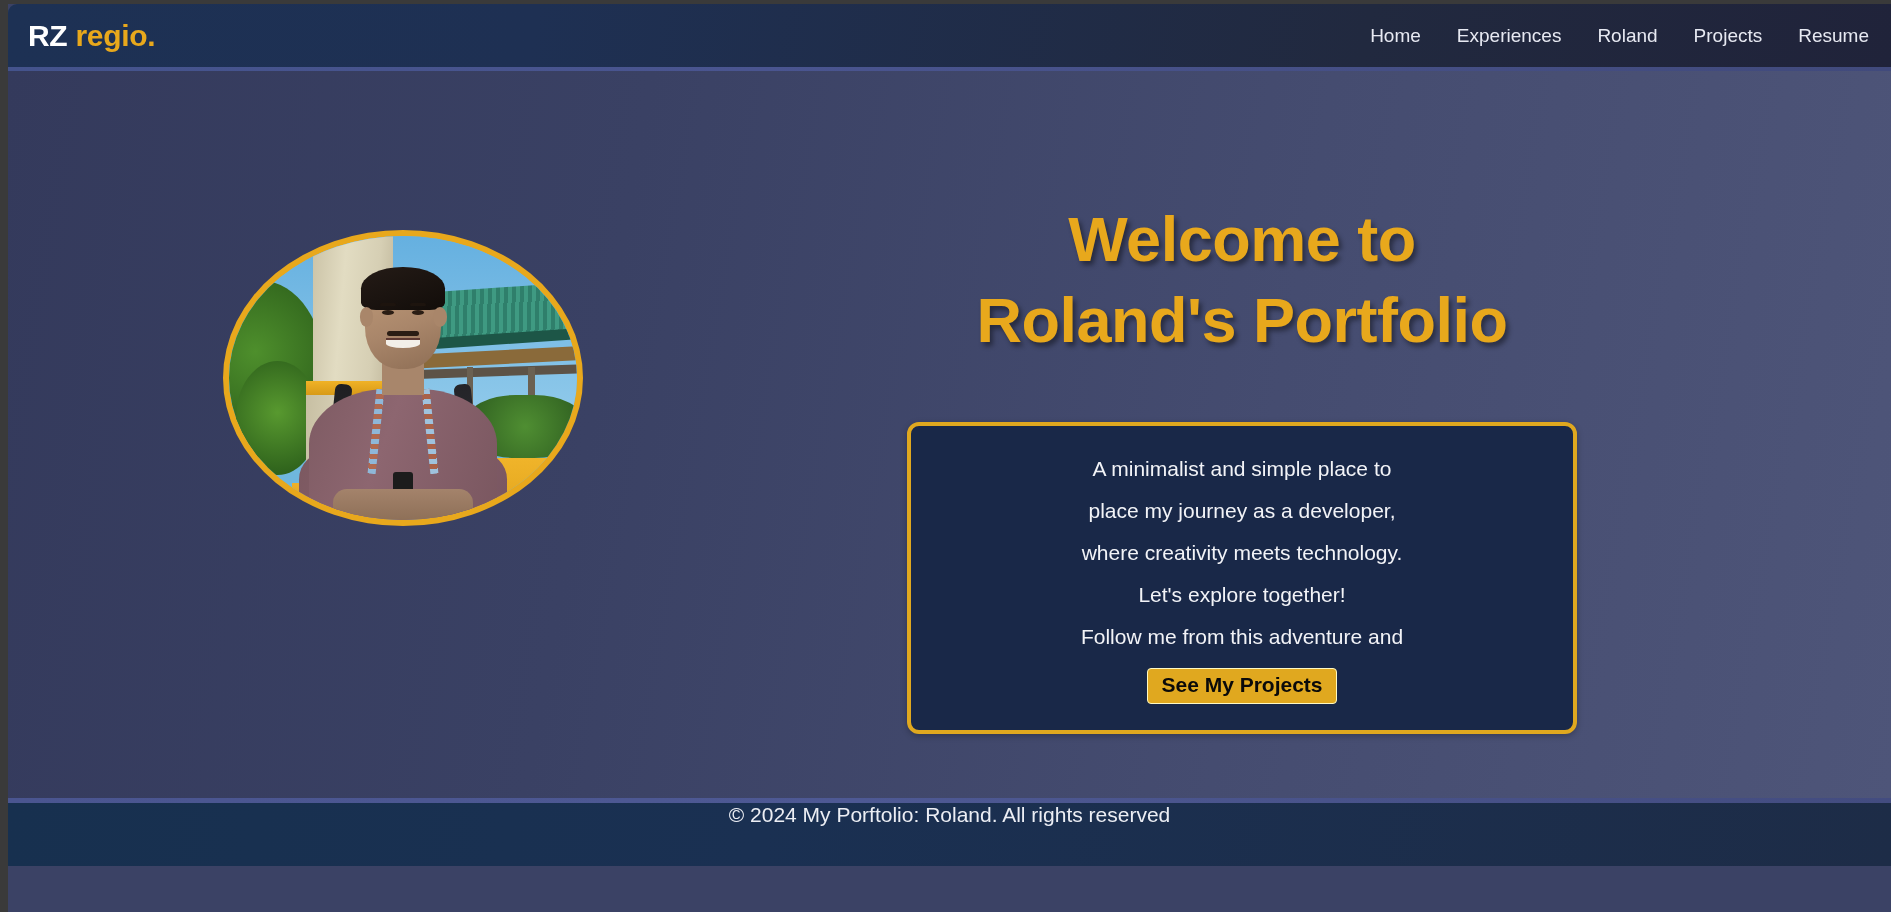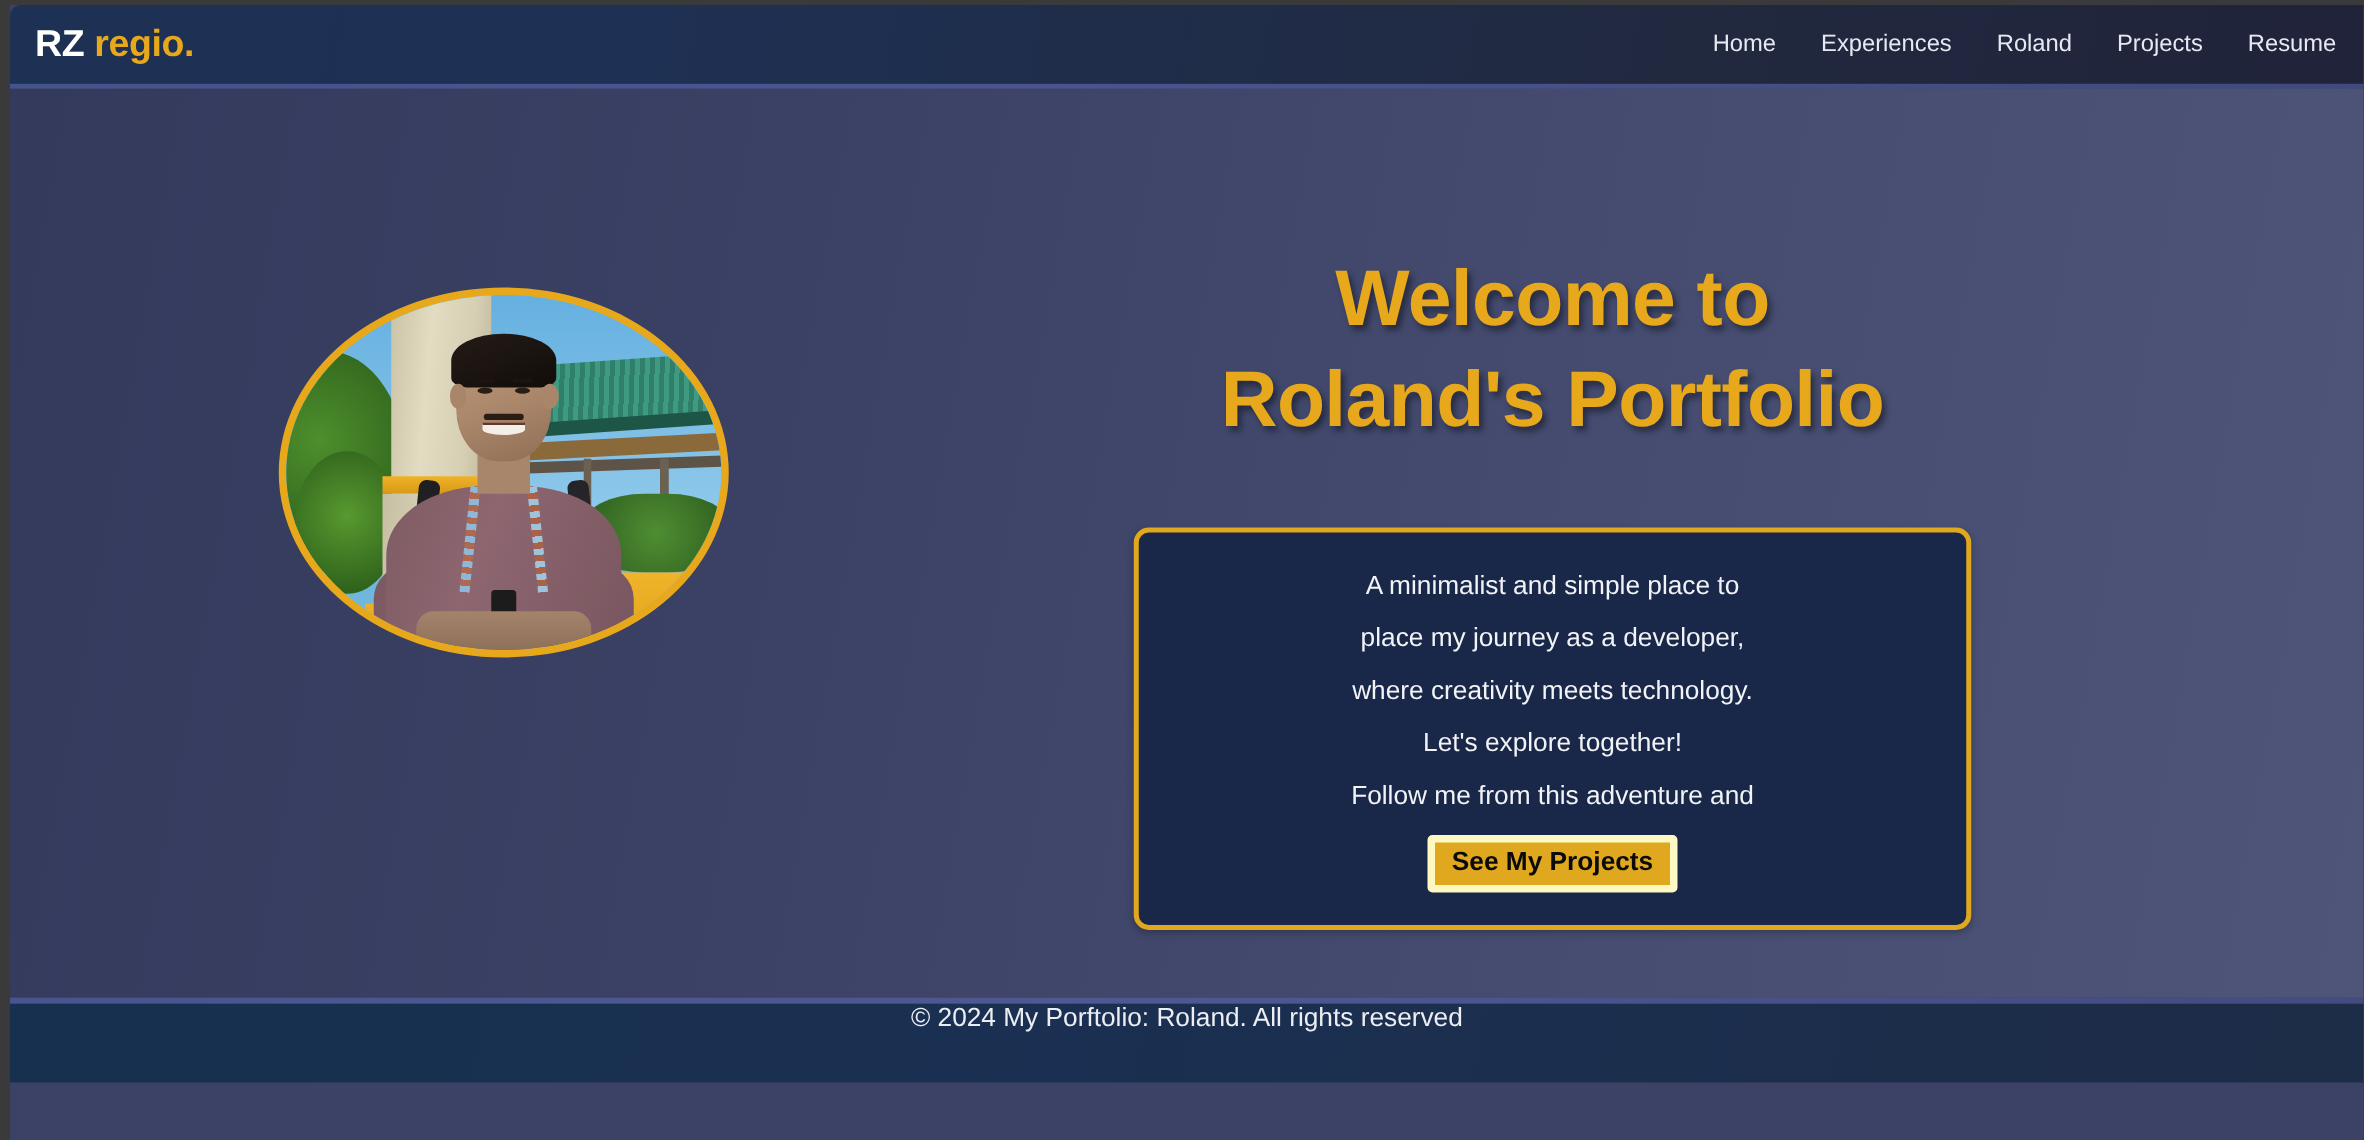--- a/index.html
+++ b/index.html
@@ -222,21 +222,21 @@
     line-height: 2.0;
     margin: 0;
   }
   #see-projects-button {
     display: inline-block;
     margin-top: 10px;
     background: #e0a81f;
     color: #0a0a0a;
     font-size: 21px;
     font-weight: bold;
-    border: 6px solid #fef9c3;
+    border: 1px solid #fef9c3;
     border-radius: 4px;
     padding: 3px 13px 4px 13px;
     cursor: pointer;
     font-family: "Liberation Sans", sans-serif;
     line-height: 1.25;
   }
 
   
   #footer-separator {
     height: 5px;

